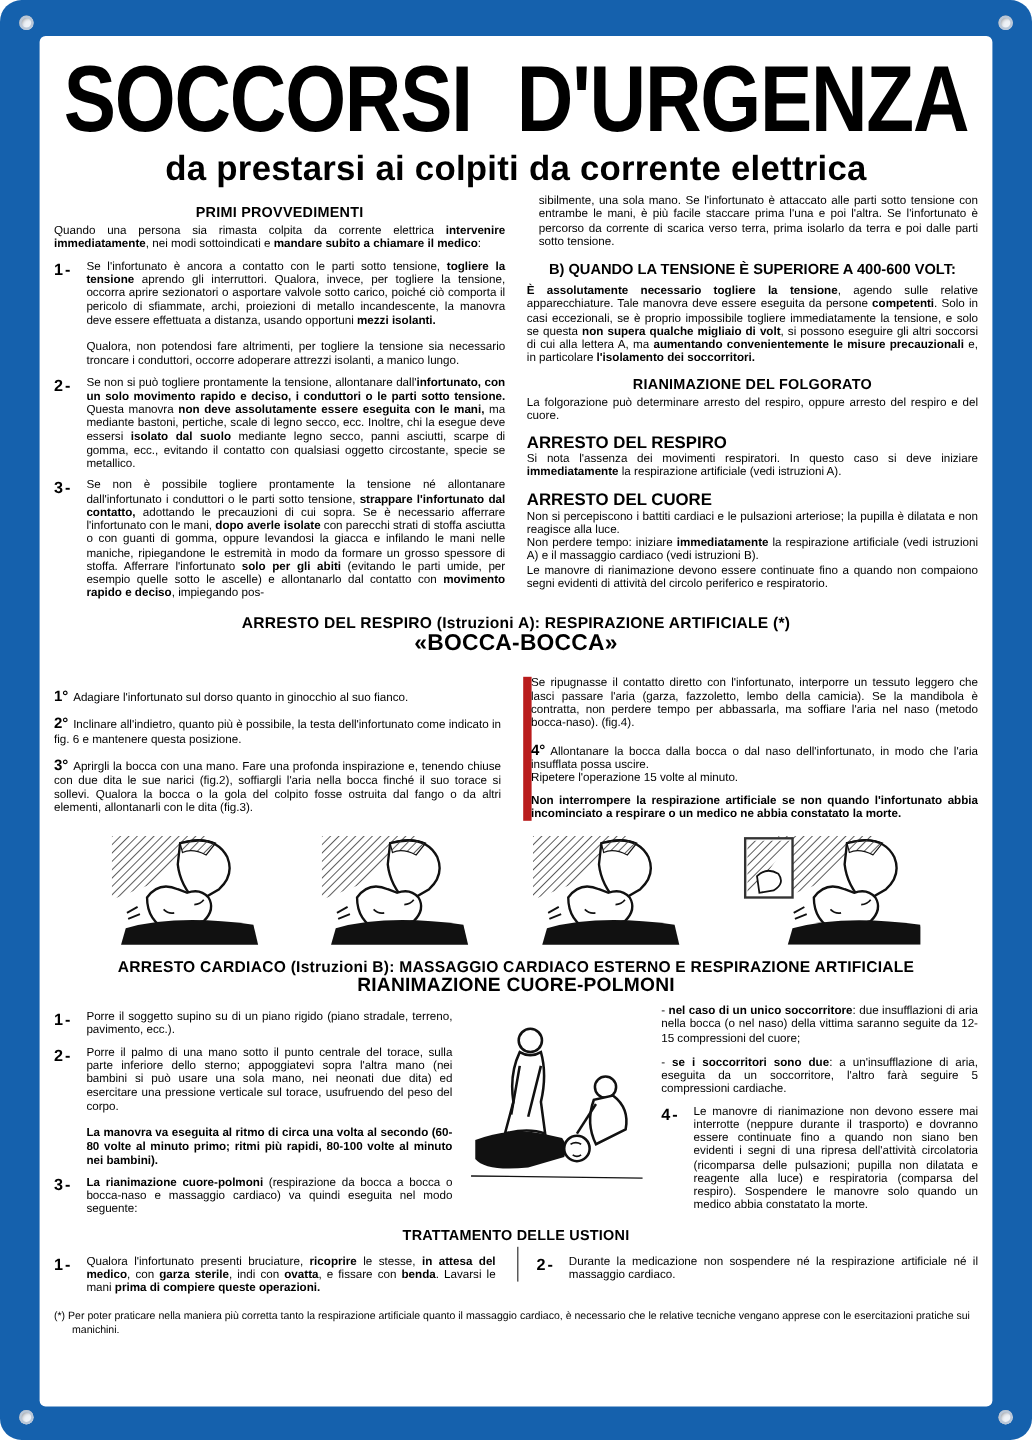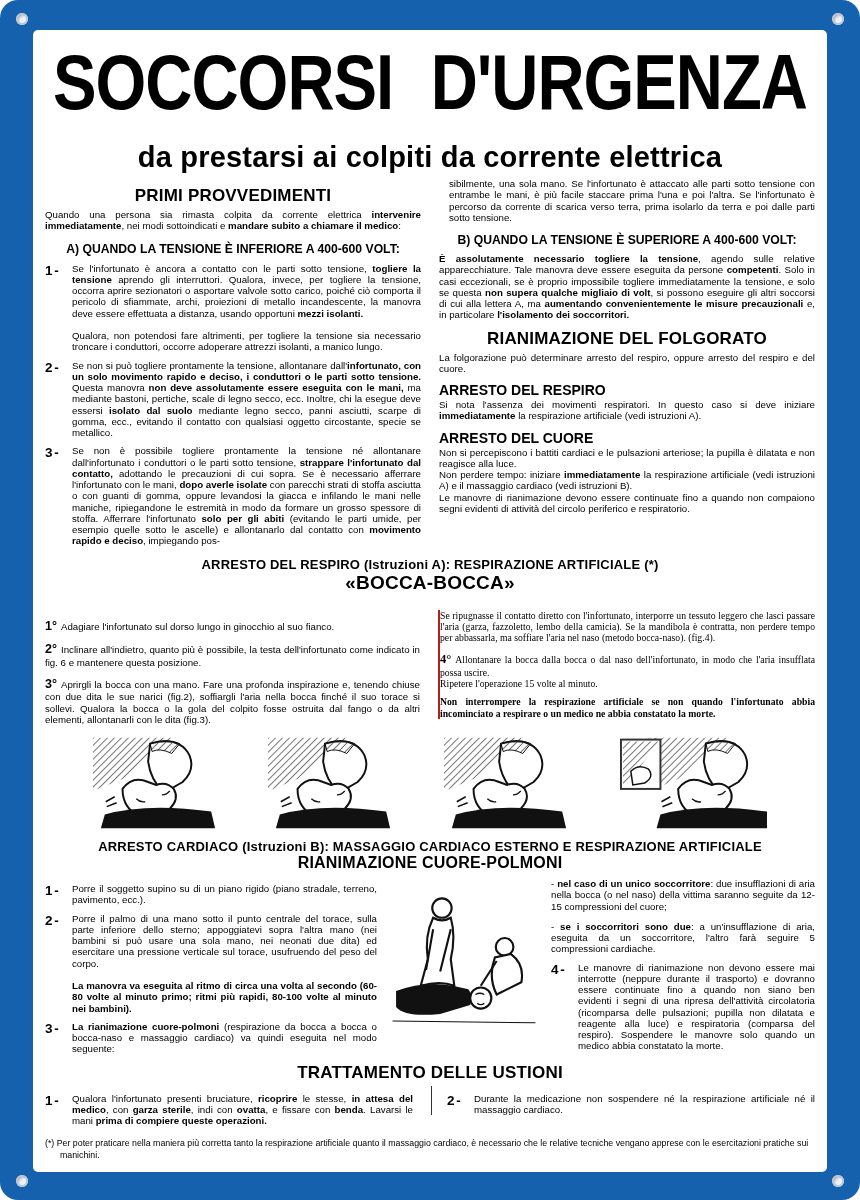--- a/index.html
+++ b/index.html
@@ -6,32 +6,32 @@
   body{width:860px;height:1200px;overflow:hidden;font-family:"Liberation Sans",sans-serif;color:#000;}
   .plaque{position:relative;width:860px;height:1200px;background:#1561ad;border-radius:18px;box-sizing:border-box;}
   .screw{position:absolute;width:12px;height:12px;border-radius:50%;background:#eef2f7;
          box-shadow:inset 0 0 0 2px #b9c7d8, inset 2px 2px 3px rgba(0,0,0,.35);}
   .screw.tl{left:16px;top:13px}.screw.tr{right:16px;top:13px}
   .screw.bl{left:16px;bottom:13px}.screw.br{right:16px;bottom:13px}
   .panel{position:absolute;left:33px;right:33px;top:30px;bottom:28px;background:#fff;border-radius:5px;
          box-sizing:border-box;padding:12px 12px 6px;overflow:hidden;}
   h1{margin:2px 0 0;text-align:center;font-weight:bold;font-size:64px;line-height:1.08;white-space:nowrap;
      word-spacing:20px;letter-spacing:-1px;transform:scale(1.02,1.22);transform-origin:50% 20%;}
-  .subtitle{text-align:center;font-weight:bold;font-size:29px;letter-spacing:.2px;margin:28px 0 4px;}
-  h2{font-size:17px;text-align:center;margin:8px 0 3px;letter-spacing:.2px;}
+  .subtitle{text-align:center;font-weight:bold;font-size:29px;letter-spacing:.2px;margin:12px 0 4px;}
+  h2{font-size:12px;text-align:center;margin:8px 0 3px;letter-spacing:.2px;}
   h2.big{font-size:13px;margin:10px 0 0;}
   h2.mid{font-size:19px;margin:0 0 16px;}
   h2.small{font-size:16px;margin:0 0 4px;}
   h3{font-size:12.2px;text-align:center;margin:10px 4px 6px;}
   h4{font-size:14px;margin:8px 0 1px;}
   .body{font-size:9.7px;line-height:1.16;margin:0;}
   .j{text-align:justify;}
   .cols{display:flex;gap:18px;align-items:flex-start;}
   .col{flex:1;min-width:0;}
-  .divided>.col.right{border-left:2px solid #b91c1c;font-family:Liberation Serif, serif;}
+  .divided>.col.right{border-left:7px solid #b91c1c;}
   .cont{padding-left:10px;}
   .nitem{display:flex;gap:5px;margin-top:7px;}
   .nnum{font-weight:bold;font-size:13.5px;flex:0 0 22px;line-height:1;padding-top:1px;letter-spacing:-1px;}
   .nitem .body{flex:1;min-width:0;}
   .oitem{margin-top:9px;}
   .onum{font-weight:bold;font-size:12.5px;margin-right:4px;}
   .bold-line{font-weight:bold;margin-top:7px;text-align:justify;}
   .figrow{display:flex;justify-content:space-evenly;align-items:flex-end;margin:10px 0 0;height:94px;}
   .fig{height:92px;}
   .trirow{display:flex;gap:12px;margin-top:4px;align-items:flex-start;}
@@ -83,21 +83,20 @@
 
   <div class="panel">
 
     <h1>SOCCORSI D'URGENZA</h1>
     <div class="subtitle">da prestarsi ai colpiti da corrente elettrica</div>
 
     <div class="cols">
       <div class="col left">
         <h2>PRIMI PROVVEDIMENTI</h2>
         <p class="body j">Quando una persona sia rimasta colpita da corrente elettrica <b>intervenire immediatamente</b>, nei modi sottoindicati e <b>mandare subito a chiamare il medico</b>:</p>
-        <h3>A) QUANDO LA TENSIONE È INFERIORE A 400-600 VOLT:</h3>
 
         <div class="nitem">
           <span class="nnum">1 -</span>
           <p class="body j">Se l'infortunato è ancora a contatto con le parti sotto tensione, <b>togliere la tensione</b> aprendo gli interruttori. Qualora, invece, per togliere la tensione, occorra aprire sezionatori o asportare valvole sotto carico, poiché ciò comporta il pericolo di sfiammate, archi, proiezioni di metallo incandescente, la manovra deve essere effettuata a distanza, usando opportuni <b>mezzi isolanti.</b><br><br>Qualora, non potendosi fare altrimenti, per togliere la tensione sia necessario troncare i conduttori, occorre adoperare attrezzi isolanti, a manico lungo.</p>
         </div>
         <div class="nitem">
           <span class="nnum">2 -</span>
           <p class="body j">Se non si può togliere prontamente la tensione, allontanare dall'<b>infortunato, con un solo movimento rapido e deciso, i conduttori o le parti sotto tensione.</b> Questa manovra <b>non deve assolutamente essere eseguita con le mani,</b> ma mediante bastoni, pertiche, scale di legno secco, ecc. Inoltre, chi la esegue deve essersi <b>isolato dal suolo</b> mediante legno secco, panni asciutti, scarpe di gomma, ecc., evitando il contatto con qualsiasi oggetto circostante, specie se metallico.</p>
         </div>
         <div class="nitem">
@@ -120,21 +119,21 @@
       </div>
     </div>
 
     <div>
       <h2 class="big">ARRESTO DEL RESPIRO (Istruzioni A): RESPIRAZIONE ARTIFICIALE (*)</h2>
       <h2 class="mid">«BOCCA-BOCCA»</h2>
     </div>
 
     <div class="cols divided">
       <div class="col left">
-        <p class="body j oitem"><b class="onum">1°</b><span>Adagiare l'infortunato sul dorso lungo in ginocchio al suo fianco.</span></p>
+        <p class="body j oitem"><b class="onum">1°</b><span>Adagiare l'infortunato sul dorso quanto in ginocchio al suo fianco.</span></p>
         <p class="body j oitem"><b class="onum">2°</b><span>Inclinare all'indietro, quanto più è possibile, la testa dell'infortunato come indicato in fig. 6 e mantenere questa posizione.</span></p>
         <p class="body j oitem"><b class="onum">3°</b><span>Aprirgli la bocca con una mano. Fare una profonda inspirazione e, tenendo chiuse con due dita le sue narici (fig.2), soffiargli l'aria nella bocca finché il suo torace si sollevi. Qualora la bocca o la gola del colpito fosse ostruita dal fango o da altri elementi, allontanarli con le dita (fig.3).</span></p>
       </div>
       <div class="col right">
         <p class="body j">Se ripugnasse il contatto diretto con l'infortunato, interporre un tessuto leggero che lasci passare l'aria (garza, fazzoletto, lembo della camicia). Se la mandibola è contratta, non perdere tempo per abbassarla, ma soffiare l'aria nel naso (metodo bocca-naso). (fig.4).</p>
         <p class="body j oitem"><b class="onum">4°</b><span>Allontanare la bocca dalla bocca o dal naso dell'infortunato, in modo che l'aria insufflata possa uscire.<br>Ripetere l'operazione 15 volte al minuto.</span></p>
         <p class="body bold-line">Non interrompere la respirazione artificiale se non quando l'infortunato abbia incominciato a respirare o un medico ne abbia constatato la morte.</p>
       </div>
     </div>
 

